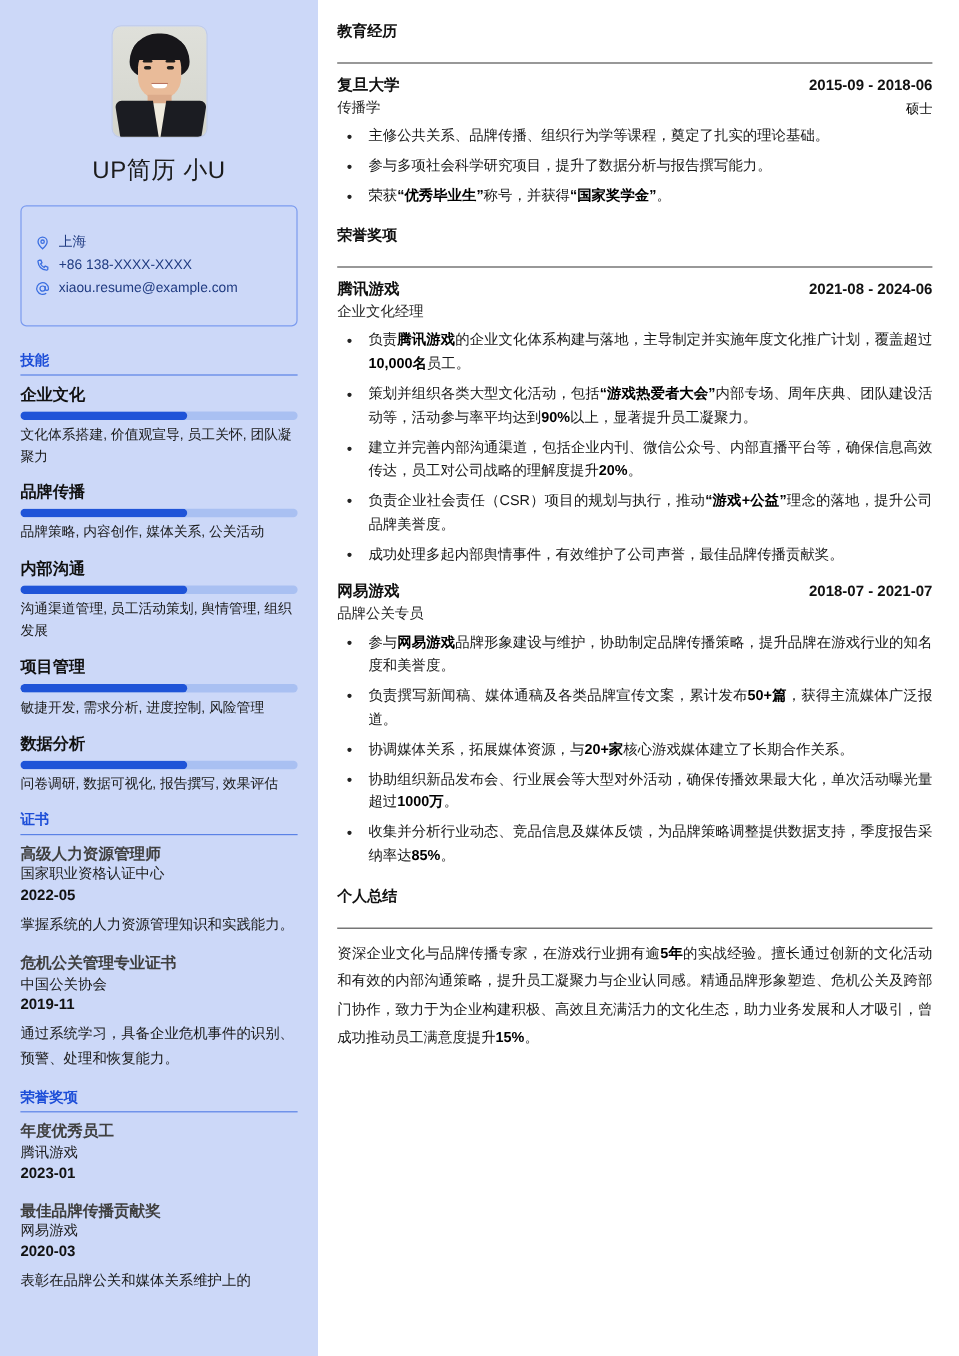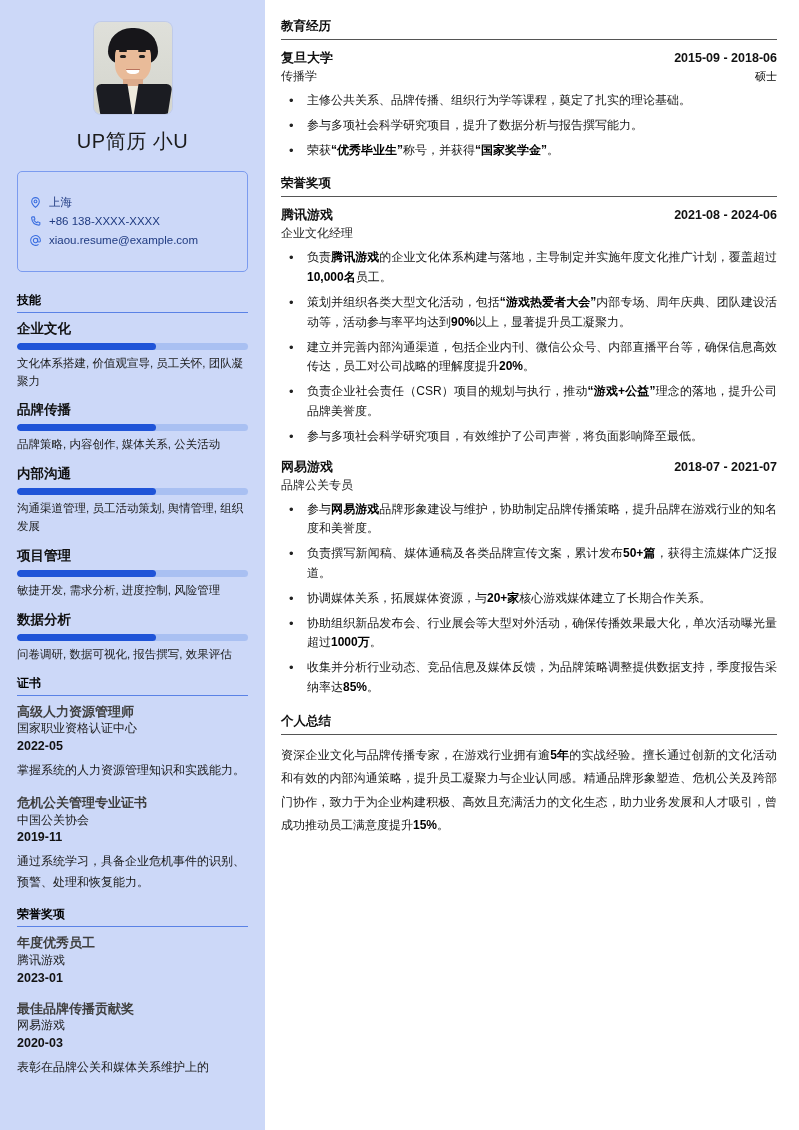--- a/index.html
+++ b/index.html
@@ -47,48 +47,48 @@
   .contact-box {
     border:1px solid #7b9bef; border-radius:5px;
     padding:19px 11px; margin-bottom:20px; background:transparent;
   }
   .contact-row { display:flex; align-items:center; gap:7px; margin:4px 0; }
   .contact-row .ico { width:13px; height:13px; flex:0 0 13px; color:#3a6ee0; }
   .contact-row .ico svg{display:block;width:13px;height:13px;}
   .contact-row .txt { font-size:11.5px; color:#1f3a80; line-height:1.3; }
 
   .side-head {
-    color:#000000; font-size:12px; font-weight:700;
+    color:#1d4ed8; font-size:12px; font-weight:700;
     padding-bottom:3px; margin-bottom:7px;
     border-bottom:1.4px solid #5a82e6;
   }
   .skill { margin-bottom:11px; }
   .skill-name { font-size:13.5px; font-weight:700; color:#111; margin-bottom:5px; }
   .bar-track { height:7px; background:#a9c0f2; border-radius:4px; overflow:hidden; margin-bottom:5px; }
   .bar-fill { height:100%; background:#1f54d8; border-radius:4px; }
   .skill-desc { font-size:11.5px; color:#1a1a1a; line-height:1.55; }
 
   .cert { margin-bottom:13px; }
   .cert-title { font-size:13px; font-weight:700; color:#404040; line-height:1.35; }
   .cert-org { font-size:12px; color:#1d1d1d; line-height:1.4; }
   .cert-date { font-size:12.5px; font-weight:700; color:#111; line-height:1.45; }
   .cert-desc { font-size:12px; color:#1a1a1a; line-height:1.75; margin-top:5px; }
 
   
   .main { flex:1; padding:18px 22px 0 16px; overflow:hidden; }
   .sec { margin-bottom:15px; }
   .sec-head {
     font-size:12.5px; font-weight:700; color:#111;
-    padding-bottom:4px; border-bottom:1.2px solid #555; margin-bottom:9px;
+    padding-bottom:17px; border-bottom:1.2px solid #555; margin-bottom:9px;
   }
   .entry { margin-bottom:11px; }
   .entry-top { display:flex; justify-content:space-between; align-items:baseline; }
   .entry-org { font-size:13px; font-weight:700; color:#111; }
   .entry-date { font-size:12.5px; font-weight:700; color:#111; white-space:nowrap;text-align:right; }
-  .entry-sub { display:flex; justify-content:space-between; align-items:center; margin-top:1px; }
+  .entry-sub { display:flex; justify-content:space-between; align-items:flex-end; margin-top:1px; }
   .entry-role { font-size:12px; color:#262626; }
   .entry-extra { font-size:11px; color:#000000; white-space:nowrap; }
   ul.bullets { list-style:none; margin-top:6px; }
   ul.bullets li {
     position:relative; padding-left:26px; margin-bottom:5px;
     font-size:12px; line-height:1.65; color:#181818; text-align:justify;
   }
   ul.bullets li::before {
     content:"\2022"; position:absolute; left:8px; top:-1px;
     font-size:13px; color:#222;
@@ -254,21 +254,21 @@
           <span class="entry-date">2021-08 - 2024-06</span>
         </div>
         <div class="entry-sub">
           <span class="entry-role">企业文化经理</span>
         </div>
         <ul class="bullets">
           <li>负责<b>腾讯游戏</b>的企业文化体系构建与落地，主导制定并实施年度文化推广计划，覆盖超过<b>10,000名</b>员工。</li>
           <li>策划并组织各类大型文化活动，包括<b>“游戏热爱者大会”</b>内部专场、周年庆典、团队建设活动等，活动参与率平均达到<b>90%</b>以上，显著提升员工凝聚力。</li>
           <li>建立并完善内部沟通渠道，包括企业内刊、微信公众号、内部直播平台等，确保信息高效传达，员工对公司战略的理解度提升<b>20%</b>。</li>
           <li>负责企业社会责任（CSR）项目的规划与执行，推动<b>“游戏+公益”</b>理念的落地，提升公司品牌美誉度。</li>
-          <li>参与多项社会科学研究项目，有效维护了公司声誉，将负面影响降至最低。</li>
+          <li>成功处理多起内部舆情事件，有效维护了公司声誉，最佳品牌传播贡献奖。</li>
         </ul>
       </div>
 
       <div class="entry">
         <div class="entry-top">
           <span class="entry-org">网易游戏</span>
           <span class="entry-date">2018-07 - 2021-07</span>
         </div>
         <div class="entry-sub">
           <span class="entry-role">品牌公关专员</span>

